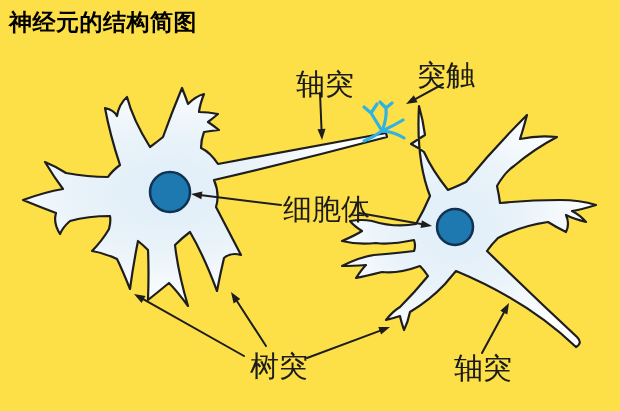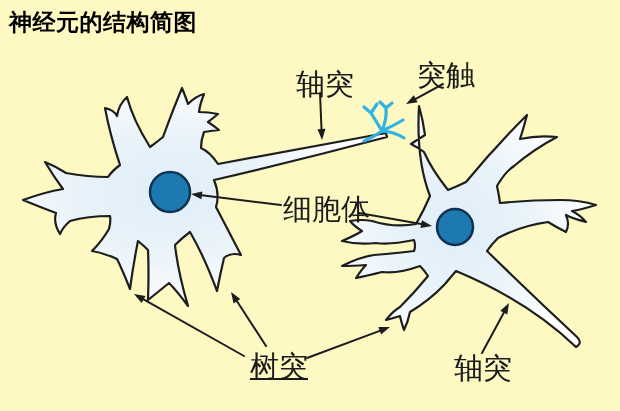--- a/index.html
+++ b/index.html
@@ -1,31 +1,31 @@
 <!DOCTYPE html>
 <html><head>
 <meta charset="utf-8">
 <style>
   html,body{margin:0;padding:0;background:#ffffff;}
   .stage{
-    position:relative;width:620px;height:411px;background:#fef9c3;overflow:hidden;
+    position:relative;width:620px;height:411px;background:#fde047;overflow:hidden;
     font-family:"Liberation Sans","DejaVu Sans",sans-serif;
   }
   .stage svg{position:absolute;left:0;top:0;}
   .title{
     position:absolute;left:9px;top:7px;font-size:23px;font-weight:bold;
     color:#000;letter-spacing:0.5px;white-space:nowrap;
   }
   .lbl{
     position:absolute;font-size:29px;color:#1b1b1b;white-space:nowrap;line-height:1;
   }
   .lbl-axon-top   {left:296px;top:70px;}
   .lbl-synapse    {left:417px;top:61px;}
   .lbl-cell-body  {left:283px;top:195px;}
-  .lbl-dendrites  {left:250px;top:352px;text-decoration:underline;}
+  .lbl-dendrites  {left:250px;top:352px;}
   .lbl-axon-bottom{left:454px;top:354px;}
 </style>
 </head>
 <body>
 
 <div class="stage">
 
   <svg width="620" height="411" viewBox="0 0 620 411">
     <defs>
       <radialGradient id="gradL" cx="40%" cy="48%" r="55%">

